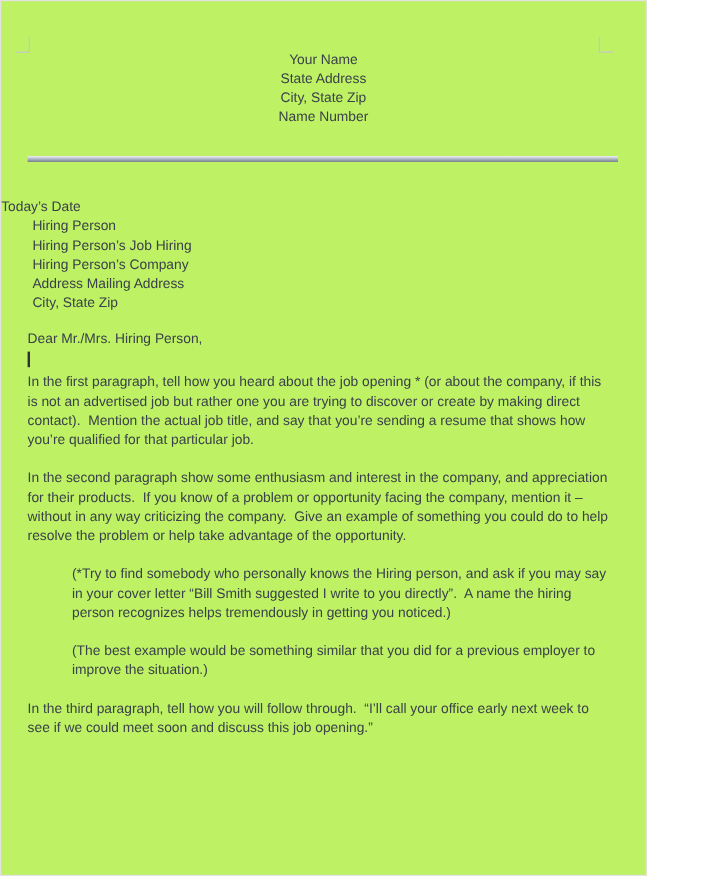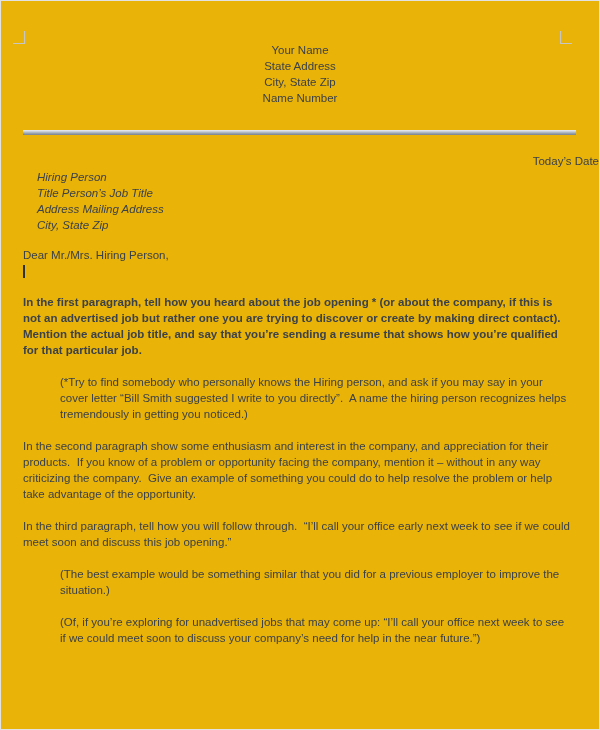--- a/index.html
+++ b/index.html
@@ -1,21 +1,21 @@
 <!DOCTYPE html>
 <html><head>
 <meta charset="utf-8">
 <style>
   html, body { margin: 0; padding: 0; background: #ffffff; }
   .page {
     position: relative;
-    width: 600px;
+    width: 539px;
     height: 730px;
     box-sizing: border-box;
-    background: #eab308;
+    background: #bef264;
     border: 1px solid #e2e2e2;
     overflow: hidden;
     font-family: "Liberation Sans", "DejaVu Sans", sans-serif;
     font-size: 11.5px;
     line-height: 16px;
     color: #3a4149;
   }
   .crop-mark {
     position: absolute;
     top: 30px;
@@ -35,47 +35,46 @@
   .sender {
     padding-top: 41px;
     text-align: center;
   }
   .divider {
     height: 5px;
     margin: 24px 23px 0 22px;
     background: linear-gradient(180deg, #edeff2 0%, #c3cbd3 35%, #9aa5b0 65%, #76818d 100%);
   }
   .date-line {
-    margin-top: 18px;
-    text-align: right;
+    margin-top: 30px;
+    text-align: left;
   }
   .recipient {
-    margin-left: 36px;
-    font-style: italic;
+    margin-left: 26px;
   }
   .salutation {
     margin: 14px 26px 0 22px;
   }
   .caret-line {
     height: 16px;
     margin-left: 22px;
     display: flex;
     align-items: center;
   }
   .caret {
     display: block;
     width: 2px;
     height: 13px;
     background: #2c3238;
   }
   .para {
     margin: 16px 26px 0 22px;
     white-space: pre-wrap;
   }
-  .para.no-gap { margin-top: 15px; font-weight: bold; }
+  .para.no-gap { margin-top: 4px; }
   .para.indent { margin-left: 59px; margin-right: 30px; }
 </style>
 </head>
 <body>
 
 <div class="page">
 
   <div class="crop-mark left"></div>
   <div class="crop-mark right"></div>
 
@@ -85,37 +84,37 @@
     <div>City, State Zip</div>
     <div>Name Number</div>
   </div>
 
   <div class="divider"></div>
 
   <div class="date-line">Today’s Date</div>
 
   <div class="recipient">
     <div>Hiring Person</div>
-    <div>Title Person’s Job Title</div>
+    <div>Hiring Person’s Job Hiring</div>
+    <div>Hiring Person’s Company</div>
     <div>Address Mailing Address</div>
     <div>City, State Zip</div>
   </div>
 
   <div class="salutation">Dear Mr./Mrs. Hiring Person,</div>
 
   <div class="caret-line">
     <span class="caret"></span>
   </div>
 
   <p class="para no-gap">In the first paragraph, tell how you heard about the job opening * (or about the company, if this is not an advertised job but rather one you are trying to discover or create by making direct contact).  Mention the actual job title, and say that you’re sending a resume that shows how you’re qualified for that particular job.</p>
 
+  <p class="para">In the second paragraph show some enthusiasm and interest in the company, and appreciation for their products.  If you know of a problem or opportunity facing the company, mention it – without in any way criticizing the company.  Give an example of something you could do to help resolve the problem or help take advantage of the opportunity.</p>
+
   <p class="para indent">(*Try to find somebody who personally knows the Hiring person, and ask if you may say in your cover letter “Bill Smith suggested I write to you directly”.  A name the hiring person recognizes helps tremendously in getting you noticed.)</p>
 
-  <p class="para">In the second paragraph show some enthusiasm and interest in the company, and appreciation for their products.  If you know of a problem or opportunity facing the company, mention it – without in any way criticizing the company.  Give an example of something you could do to help resolve the problem or help take advantage of the opportunity.</p>
+  <p class="para indent">(The best example would be something similar that you did for a previous employer to improve the situation.)</p>
 
   <p class="para">In the third paragraph, tell how you will follow through.  “I’ll call your office early next week to see if we could meet soon and discuss this job opening.”</p>
 
-  <p class="para indent">(The best example would be something similar that you did for a previous employer to improve the situation.)</p>
-
-  <p class="para indent">(Of, if you’re exploring for unadvertised jobs that may come up: “I’ll call your office next week to see if we could meet soon to discuss your company’s need for help in the near future.”)</p>
 
 
 </div>
 
 </body></html>

